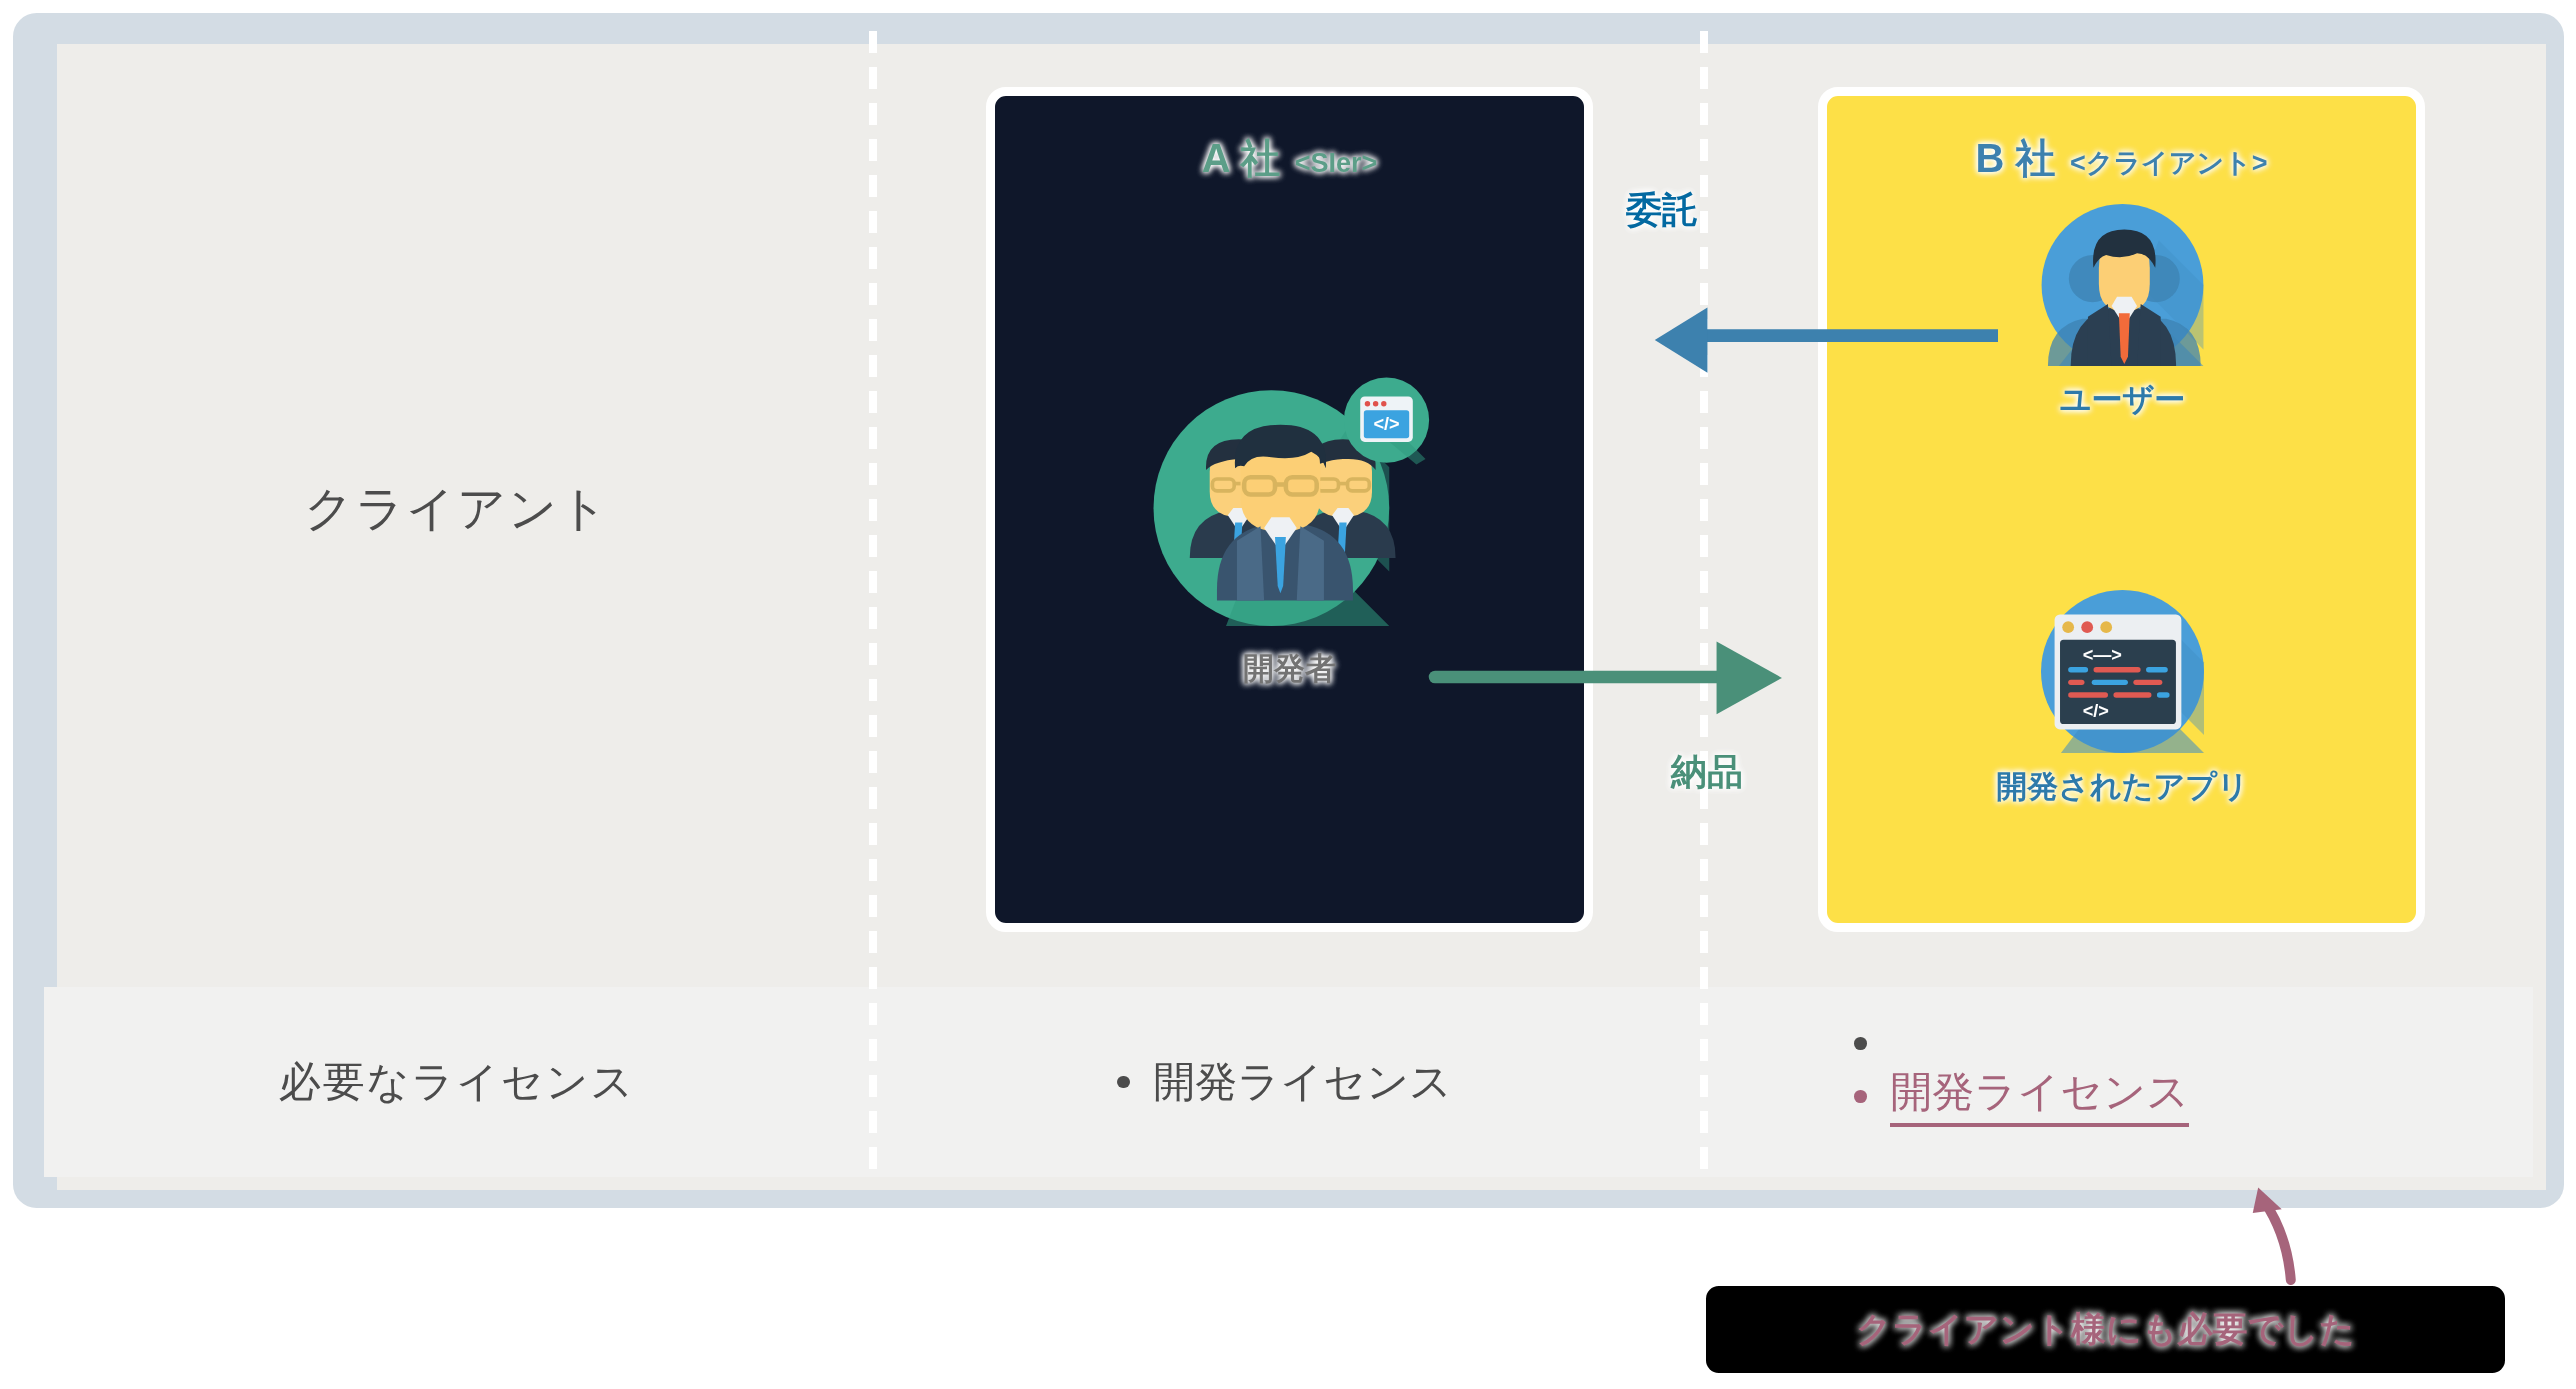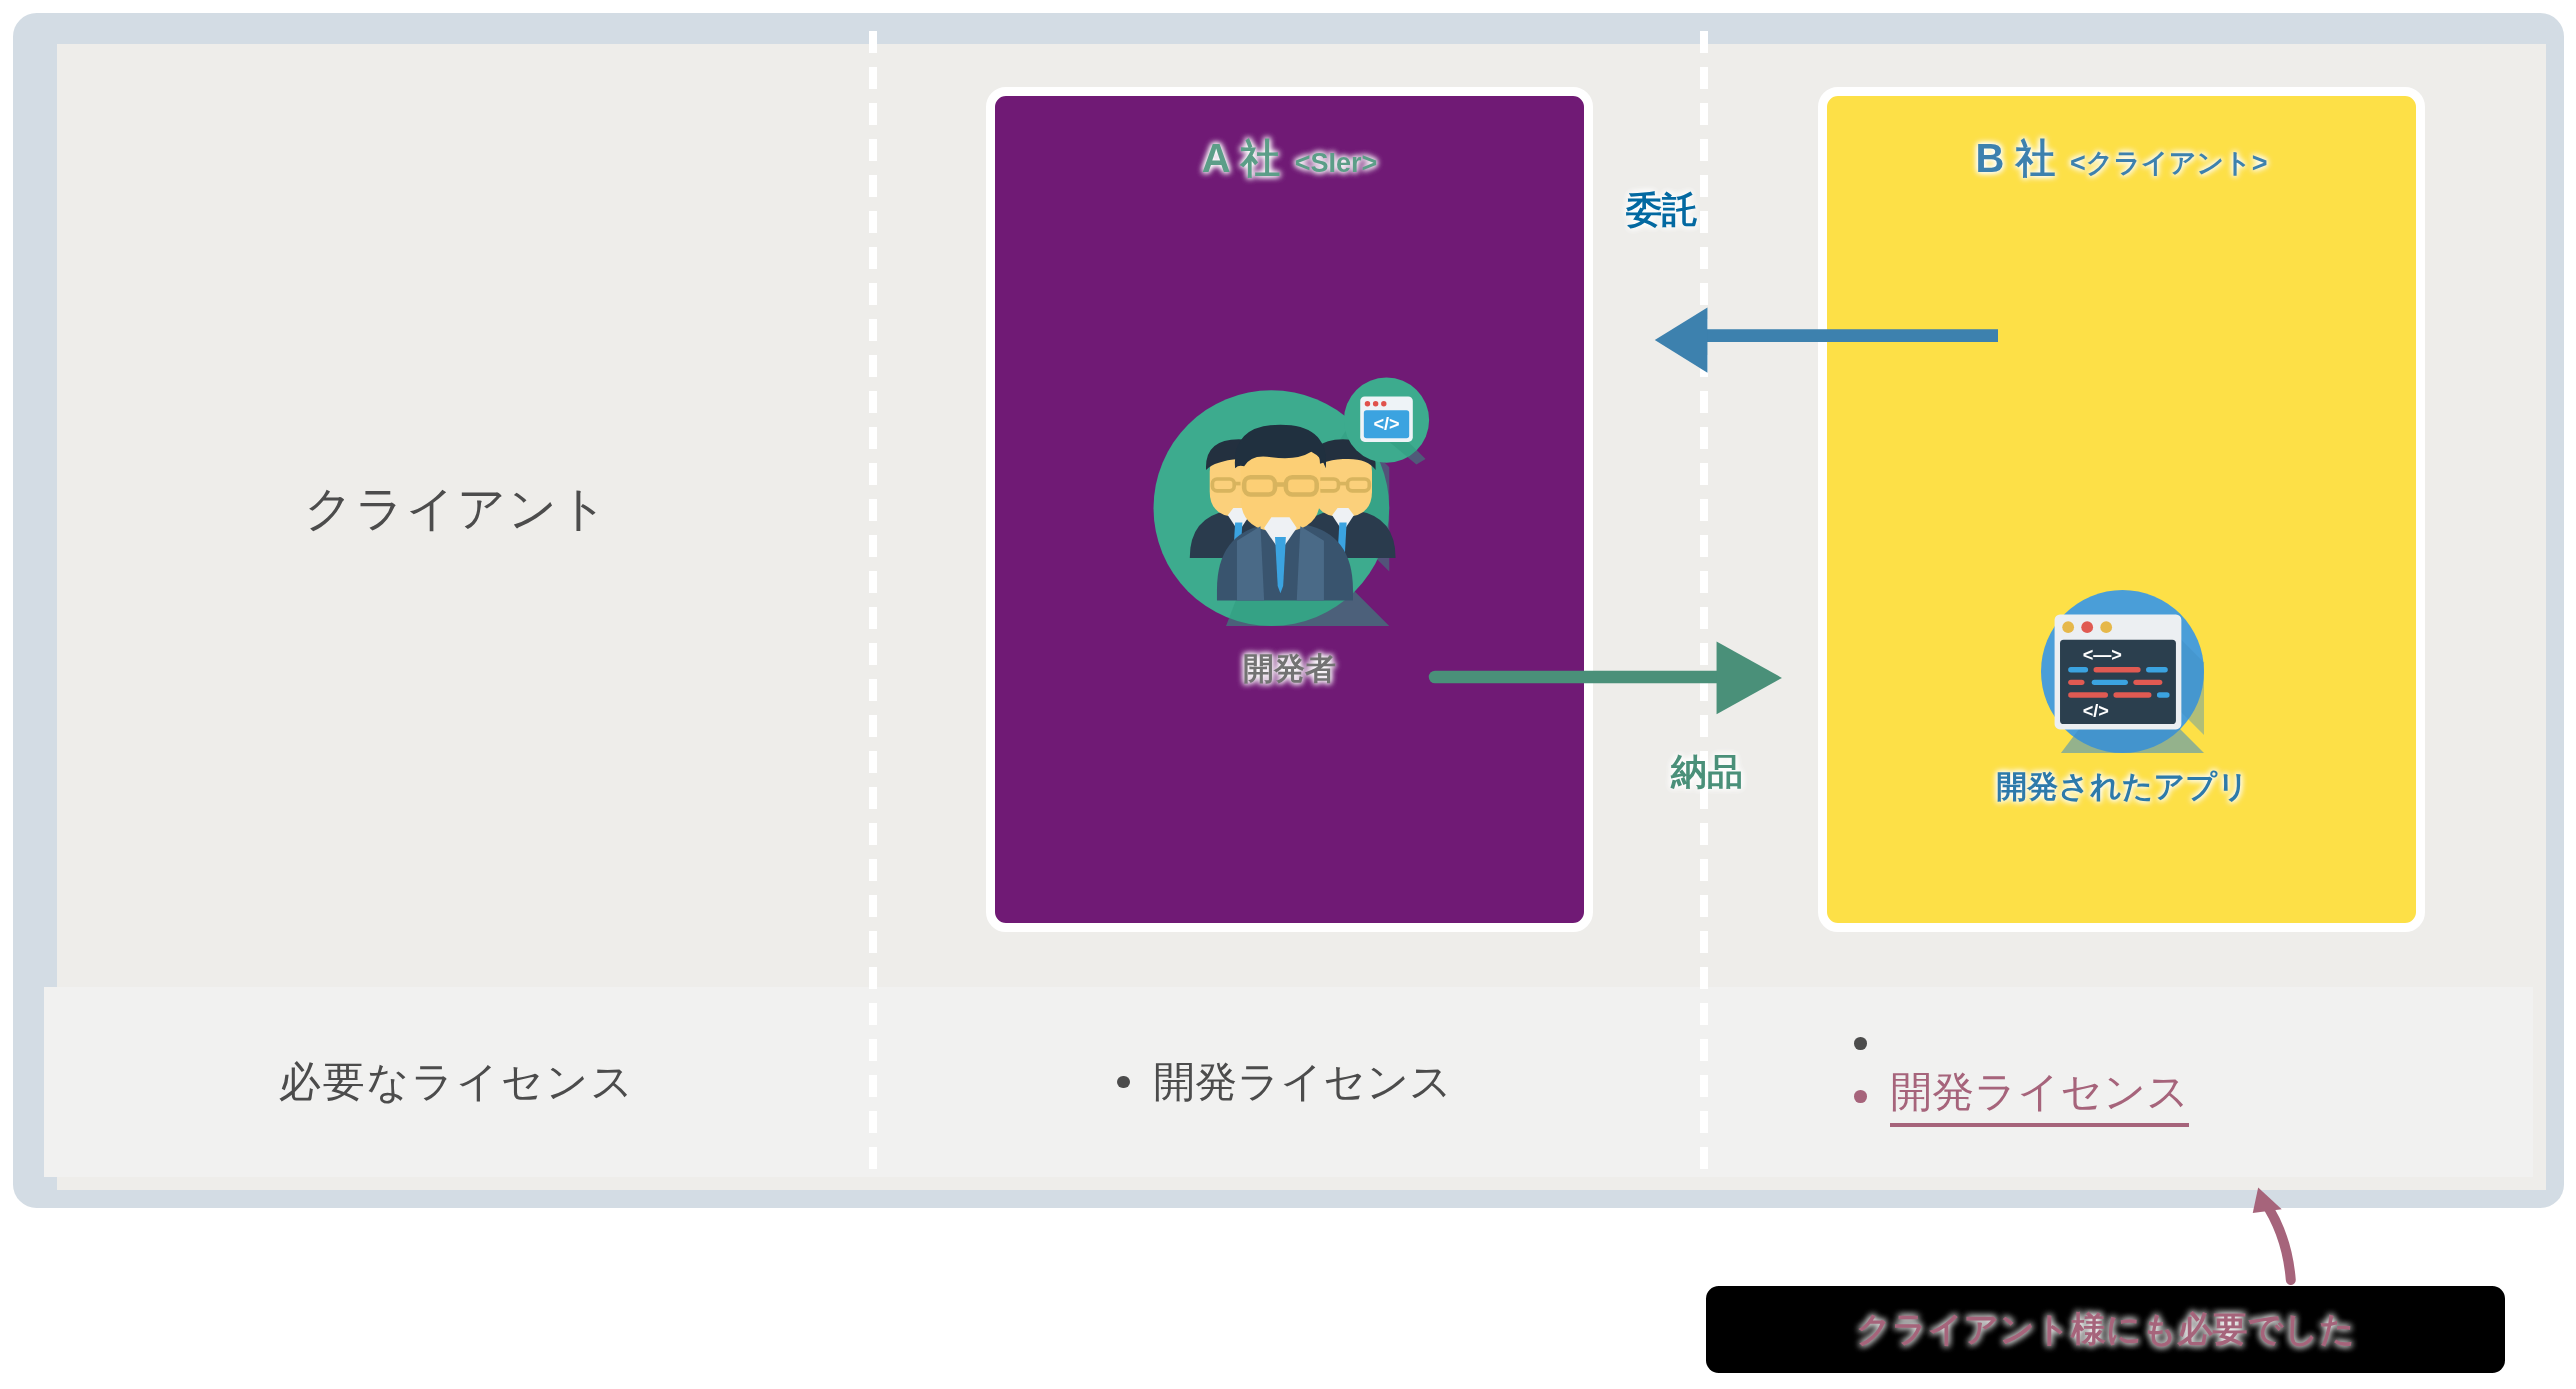--- a/index.html
+++ b/index.html
@@ -61,21 +61,21 @@
 
   
   .card {
     position: absolute;
     border: 9px solid #ffffff;
     border-radius: 20px;
   }
   .card-a {
     left: 986px; top: 87px;
     width: 607px; height: 845px;
-    background: #701a75;
+    background: #0f172a;
   }
   .card-b {
     left: 1818px; top: 87px;
     width: 607px; height: 845px;
     background: #fde047;
   }
 
   .card-head {
     position: absolute;
     top: 35px; left: 0; width: 100%;
@@ -245,20 +245,43 @@
     </svg>
     <div class="cap cap-green">開発者</div>
   </div>
 
   <div class="card card-b">
     <div class="card-head">
       <span class="big">B 社</span><span class="tag">&lt;クライアント&gt;</span>
     </div>
   </div>
 
+  <div class="figure user-figure">
+    <svg width="291" height="162" viewBox="0 0 320 178">
+      <circle cx="160" cy="89" r="89" fill="#4a9ed8"></circle>
+      <path d="M160 89 L249 178 L90 178 Z" fill="#3e8cc4" opacity="0.55"></path>
+      <path d="M200 40 L249 89 L249 160 L180 90 Z" fill="#3e8cc4" opacity="0.35"></path>
+
+      <g fill="#3d83b3" opacity="0.75">
+        <path d="M78 178 q0 -44 38 -52 l22 0 q38 8 38 52 z"></path>
+        <circle cx="127" cy="82" r="26"></circle>
+        <path d="M148 178 q0 -44 38 -52 l22 0 q38 8 38 52 z"></path>
+        <circle cx="197" cy="82" r="26"></circle>
+      </g>
+
+      <path d="M103 178 q0 -54 44 -64 l28 0 q44 10 44 64 z" fill="#2b3f52"></path>
+      <path d="M134 70 q0 -32 28 -32 q28 0 28 32 l0 18 q0 30 -28 30 q-28 0 -28 -30 z" fill="#fccf75"></path>
+      <path d="M128 70 q-4 -42 34 -42 q38 0 34 42 q-8 -16 -20 -16 q-16 8 -34 2 q-8 2 -14 14 z" fill="#22313f"></path>
+      <path d="M148 112 l14 22 l14 -22 l-6 -10 l-16 0 z" fill="#eef1f4"></path>
+      <path d="M144 110 l-22 14 l0 54 l26 0 z" fill="#2b3f52"></path>
+      <path d="M180 110 l22 14 l0 54 l-26 0 z" fill="#2b3f52"></path>
+      <path d="M156 120 l12 0 l-2 48 l-4 8 l-4 -8 z" fill="#f26b3a"></path>
+    </svg>
+    <div class="cap cap-blue">ユーザー</div>
+  </div>
 
   <div class="figure app-figure">
     <svg width="291" height="163" viewBox="0 0 320 180">
       <circle cx="160" cy="90" r="90" fill="#4a9ed8"></circle>
       <path d="M160 90 L250 180 L92 180 Z" fill="#3e8cc4" opacity="0.55"></path>
       <path d="M214 44 L250 80 L250 160 L186 96 Z" fill="#3e8cc4" opacity="0.4"></path>
       <rect x="85" y="27" width="140" height="127" rx="6" fill="#eceff2"></rect>
       <circle cx="100" cy="41" r="6.5" fill="#e6b84a"></circle>
       <circle cx="121" cy="41" r="6.5" fill="#e05a52"></circle>
       <circle cx="142" cy="41" r="6.5" fill="#e6b84a"></circle>

